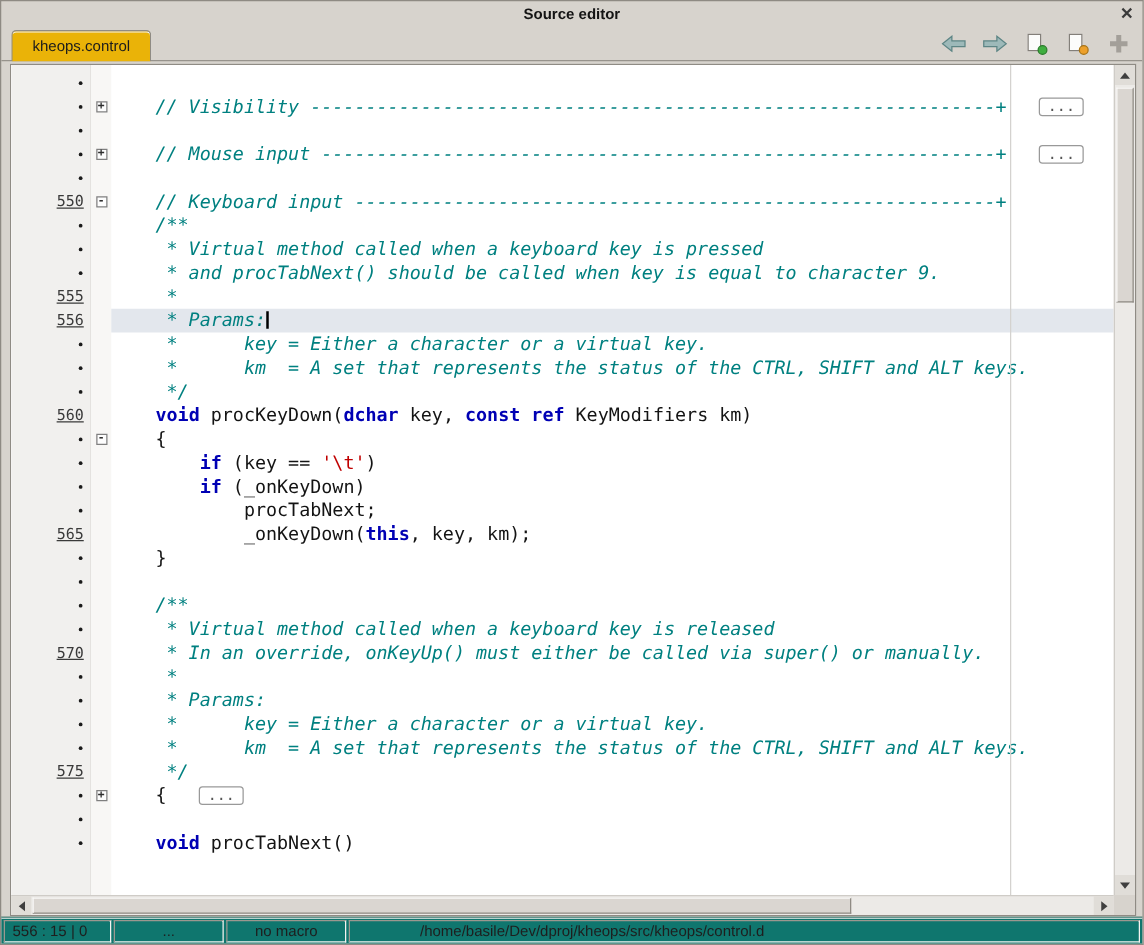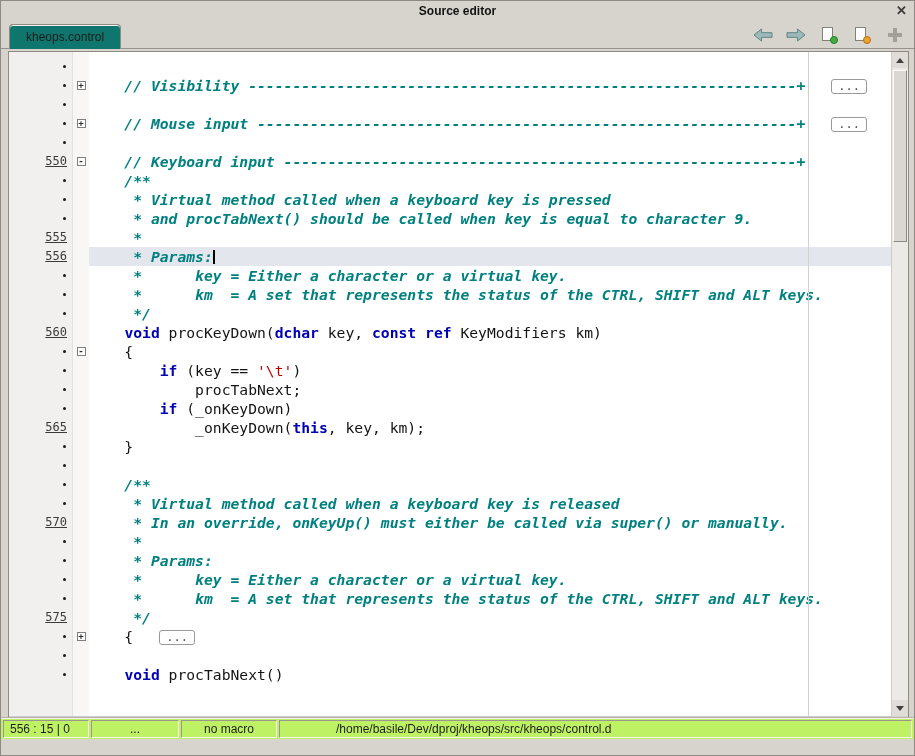--- a/index.html
+++ b/index.html
@@ -7,21 +7,21 @@
   body{position:relative;background:#d7d3cd;font-family:"Liberation Sans",sans-serif;overflow:hidden;border:1px solid #8e8a83;}
 
   
   .titlebar{position:absolute;top:0;left:0;right:0;height:20px;display:flex;align-items:center;justify-content:center;}
   .title{font-size:12px;font-weight:bold;color:#141414;}
   .close-btn{position:absolute;right:7px;top:2px;font-size:13px;font-weight:bold;color:#3a3a3a;cursor:pointer;}
 
   
   .tabbar{position:absolute;top:20px;left:0;right:0;height:28px;border-bottom:1px solid #97938c;}
   .tab{position:absolute;left:8px;top:3px;height:25px;padding:0 16px;display:flex;align-items:center;
-       background:#0f766e;border:1px solid #8f8b84;border-bottom:none;border-radius:4px 4px 0 0;
+       background:#eab308;border:1px solid #8f8b84;border-bottom:none;border-radius:4px 4px 0 0;
        box-shadow:inset 0 1px 0 #f7f6f4;font-size:12px;color:#1c1c1c;}
   .toolbar{position:absolute;right:8px;top:0;height:28px;display:flex;align-items:center;gap:11px;}
   .ticon{position:relative;width:22px;height:20px;display:inline-block;}
   .page{position:absolute;left:4px;top:2px;width:11px;height:14px;background:#fcfcfb;border:1px solid #837f79;}
   .badge{position:absolute;right:2px;bottom:1px;width:8px;height:8px;border-radius:50%;border:1px solid;}
   .badge.green{background:#3fae3f;border-color:#2b7c2b;}
   .badge.orange{background:#eda02b;border-color:#a87417;}
   .splitglyph{position:absolute;left:4px;top:3px;width:14px;height:14px;}
   .splitglyph::before{content:"";position:absolute;left:5px;top:0;width:4px;height:14px;background:#a39f99;}
   .splitglyph::after{content:"";position:absolute;left:0;top:5px;width:14px;height:4px;background:#a39f99;}
@@ -33,21 +33,21 @@
   .fold-bg{position:absolute;left:64px;top:0;bottom:0;width:16px;background:#f8f7f5;}
   .lines{position:absolute;left:0;top:5px;right:0;}
   .row{display:flex;height:19px;}
   .gut{flex:none;width:64px;text-align:right;padding-right:6px;font:12px/19px "DejaVu Sans Mono",monospace;color:#3a3a3a;text-decoration:underline;}
   .dot{display:inline-block;width:3px;height:3px;border-radius:50%;background:#1a1a1a;vertical-align:middle;margin-right:1px;}
   .foldcol{flex:none;width:16px;display:flex;align-items:center;justify-content:center;}
   .foldicon{display:inline-block;width:9px;height:9px;border:1px solid #7f7f7f;background:#fdfdfd;color:#2e2e2e;
             font:bold 9px/7px "DejaVu Sans Mono",monospace;text-align:center;}
   pre.code{flex:1;margin:0;white-space:pre;font:14.7px/19px "DejaVu Sans Mono",monospace;color:#141414;}
   .row.current pre.code{background:#e3e7ed;}
-  .tk-c{color:#008080;font-style:italic;font-weight:bold;}
+  .tk-c{color:#008080;font-style:italic;}
   .tk-k{color:#0000b4;font-weight:bold;}
   .tk-s{color:#c00000;}
   .tk-p{color:#141414;text-align:right;}
   .cursor{display:inline-block;width:2px;height:14px;background:#000;vertical-align:-2px;}
   .foldbox{display:inline-block;margin-left:26px;height:15px;padding:0 6px;border:1px solid #999;border-radius:3px;
            background:#fff;color:#555;font:12px/13px "DejaVu Sans Mono",monospace;vertical-align:1px;}
   .margin-line{position:absolute;left:799px;top:0;bottom:0;width:1px;background:#d4d2cf;}
 
   
   .vscroll{position:absolute;top:0;right:0;bottom:16px;width:17px;background:#eceae7;border-left:1px solid #cfccc7;}
@@ -62,21 +62,21 @@
   .hscroll .right{right:0;}
   .vthumb{position:absolute;left:1px;right:1px;top:18px;height:172px;background:#dad6d1;border:1px solid;border-color:#faf9f8 #8f8b84 #8f8b84 #faf9f8;}
   .hthumb{position:absolute;top:1px;bottom:1px;left:17px;width:655px;background:#dad6d1;border:1px solid;border-color:#faf9f8 #8f8b84 #8f8b84 #faf9f8;}
   .tri{width:0;height:0;display:block;}
   .tri-up{border-left:4px solid transparent;border-right:4px solid transparent;border-bottom:5px solid #3f3f3f;}
   .tri-down{border-left:4px solid transparent;border-right:4px solid transparent;border-top:5px solid #3f3f3f;}
   .tri-left{border-top:4px solid transparent;border-bottom:4px solid transparent;border-right:5px solid #3f3f3f;}
   .tri-right{border-top:4px solid transparent;border-bottom:4px solid transparent;border-left:5px solid #3f3f3f;}
 
   
-  .statusbar{position:absolute;left:0;right:0;bottom:16px;height:22px;background:#bef264;border-top:1px solid #b6b2ab;box-shadow:inset 0 1px 0 #f2f1ee;}
+  .statusbar{position:absolute;left:0;right:0;bottom:0;height:22px;background:#0f766e;border-top:1px solid #b6b2ab;box-shadow:inset 0 1px 0 #f2f1ee;}
   .spanel{position:absolute;top:2px;height:18px;border:1px solid;border-color:#9b978f #f4f3f0 #f4f3f0 #9b978f;
           font-size:12px;color:#1e1e1e;line-height:16px;overflow:hidden;white-space:nowrap;}
   .p1{left:2px;width:86px;padding-left:6px;}
   .p2{left:90px;width:88px;text-align:center;}
   .p3{left:180px;width:96px;text-align:center;}
   .p4{left:278px;right:2px;padding-left:56px;}
 </style>
 </head>
 <body>
 
@@ -208,26 +208,26 @@
           <pre class="code"><span class="tk-p">    {</span></pre>
         </div>
         <div class="row">
           <div class="gut"><span class="dot"></span></div>
           <div class="foldcol"></div>
           <pre class="code"><span class="tk-p">        </span><span class="tk-k">if</span><span class="tk-p"> (key == </span><span class="tk-s">'\t'</span><span class="tk-p">)</span></pre>
         </div>
         <div class="row">
           <div class="gut"><span class="dot"></span></div>
           <div class="foldcol"></div>
+          <pre class="code"><span class="tk-p">        </span><span class="tk-k">if</span><span class="tk-p"> (_onKeyDown)</span></pre>
+        </div>
+        <div class="row">
+          <div class="gut"><span class="dot"></span></div>
+          <div class="foldcol"></div>
           <pre class="code"><span class="tk-p">            procTabNext;</span></pre>
-        </div>
-        <div class="row">
-          <div class="gut"><span class="dot"></span></div>
-          <div class="foldcol"></div>
-          <pre class="code"><span class="tk-p">        </span><span class="tk-k">if</span><span class="tk-p"> (_onKeyDown)</span></pre>
         </div>
         <div class="row">
           <div class="gut">565</div>
           <div class="foldcol"></div>
           <pre class="code"><span class="tk-p">            _onKeyDown(</span><span class="tk-k">this</span><span class="tk-p">, key, km);</span></pre>
         </div>
         <div class="row">
           <div class="gut"><span class="dot"></span></div>
           <div class="foldcol"></div>
           <pre class="code"><span class="tk-p">    }</span></pre>

